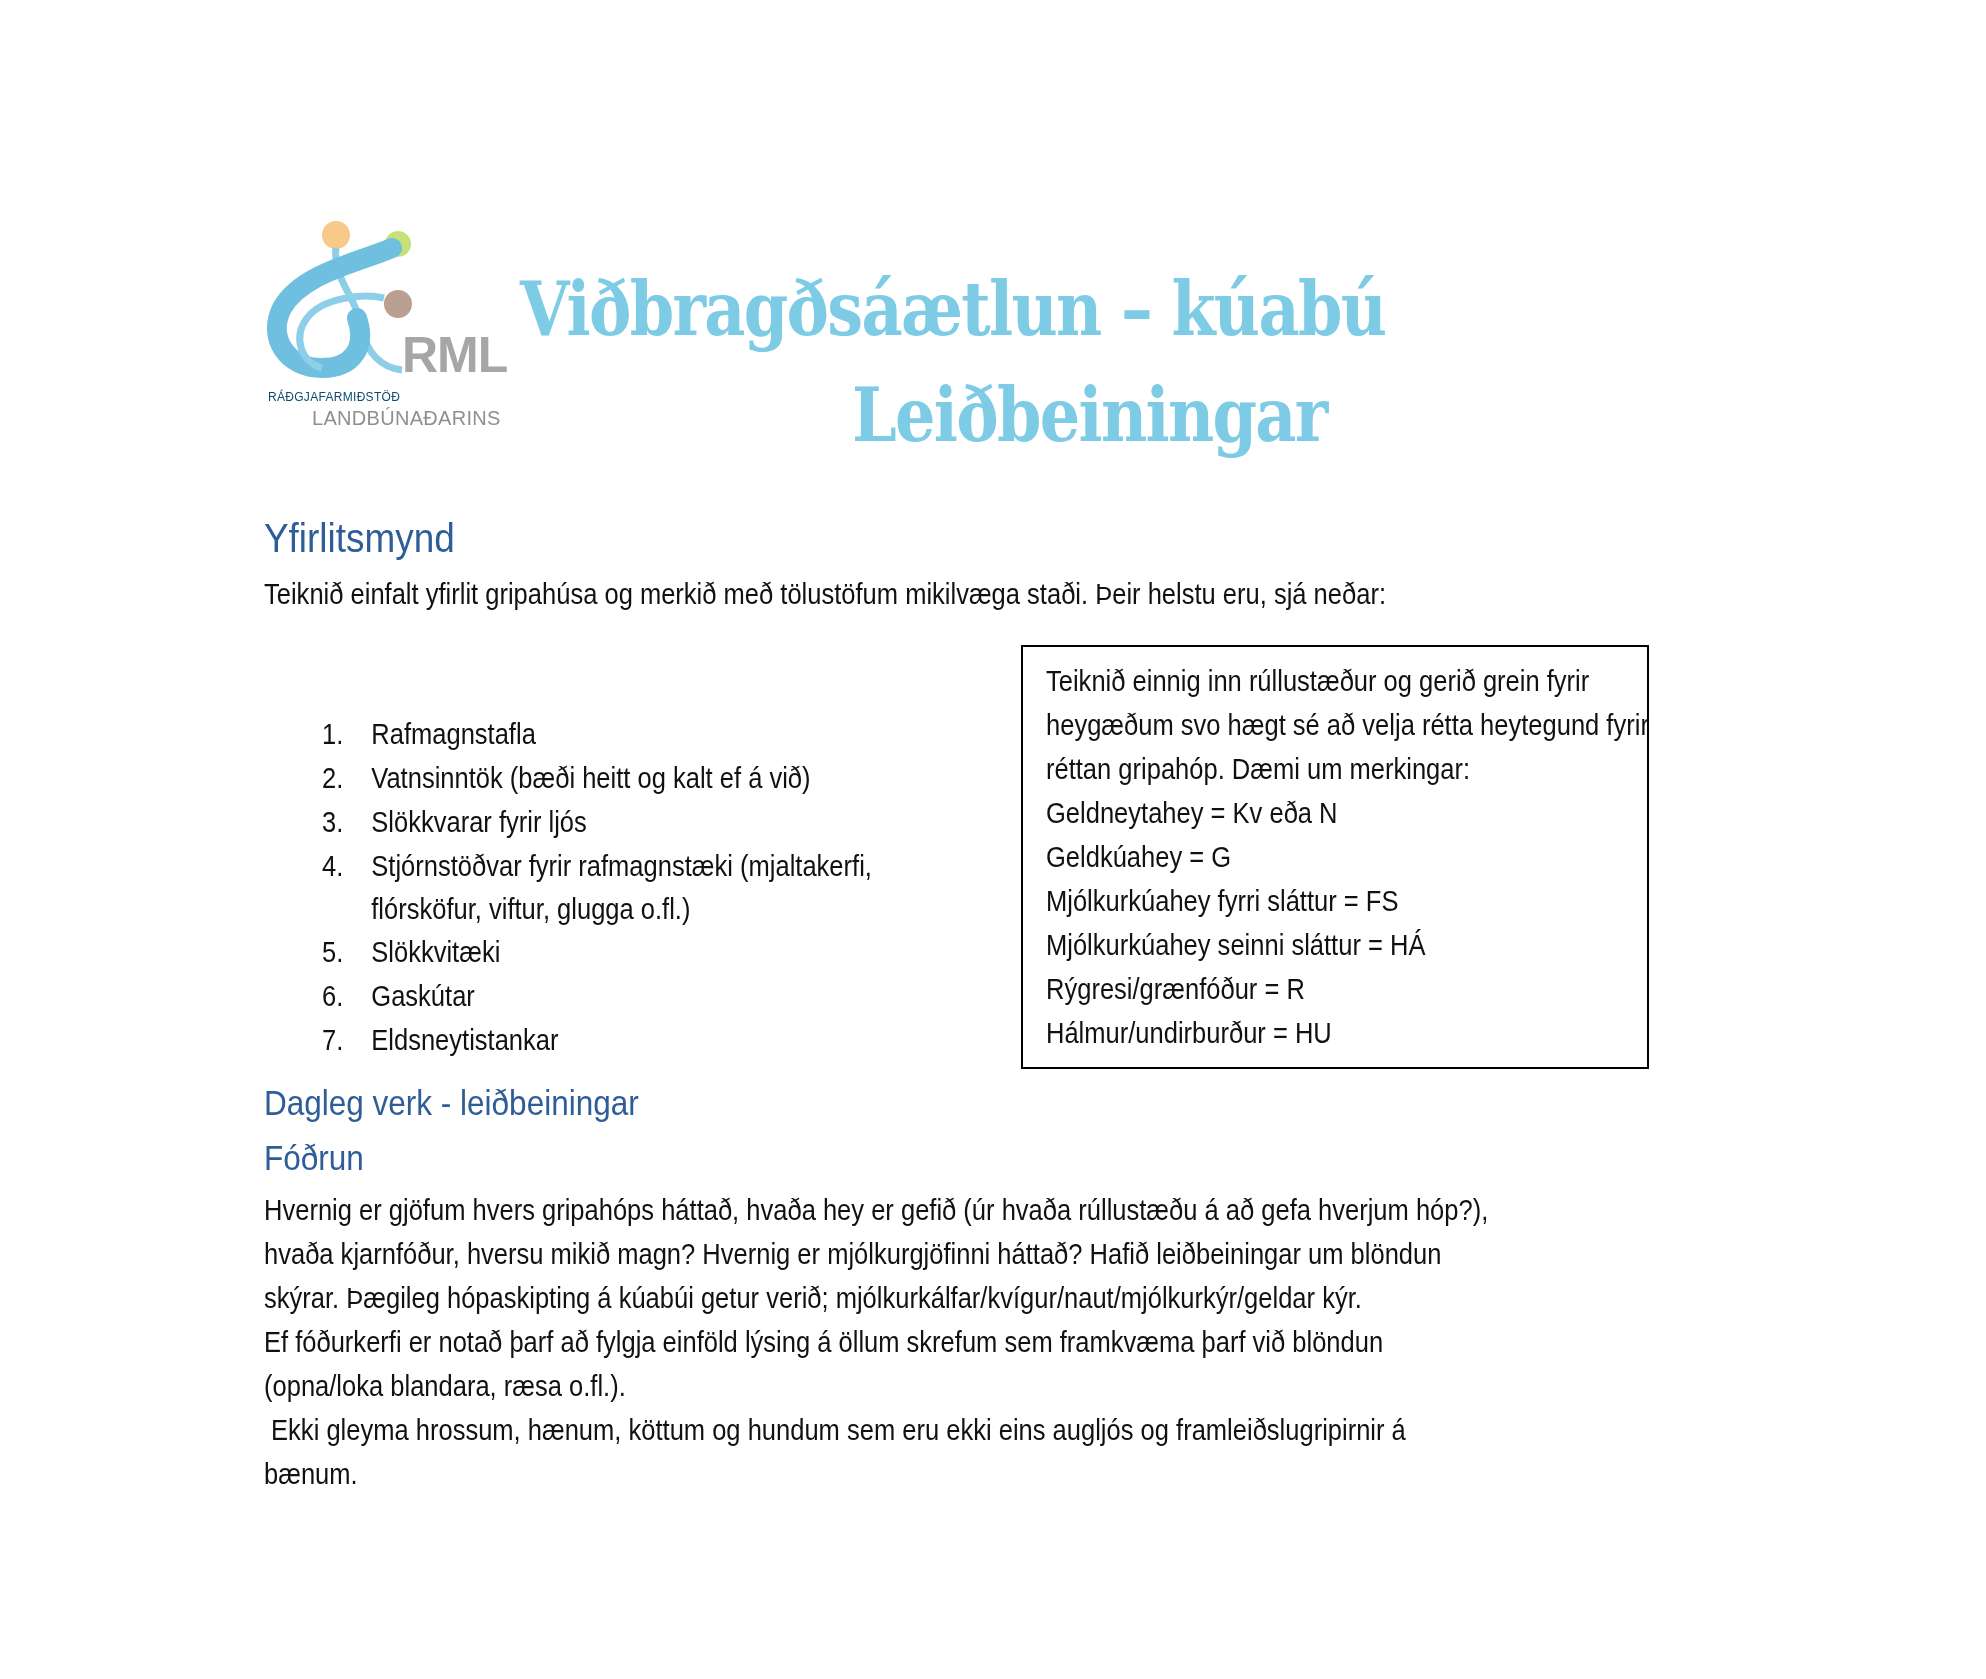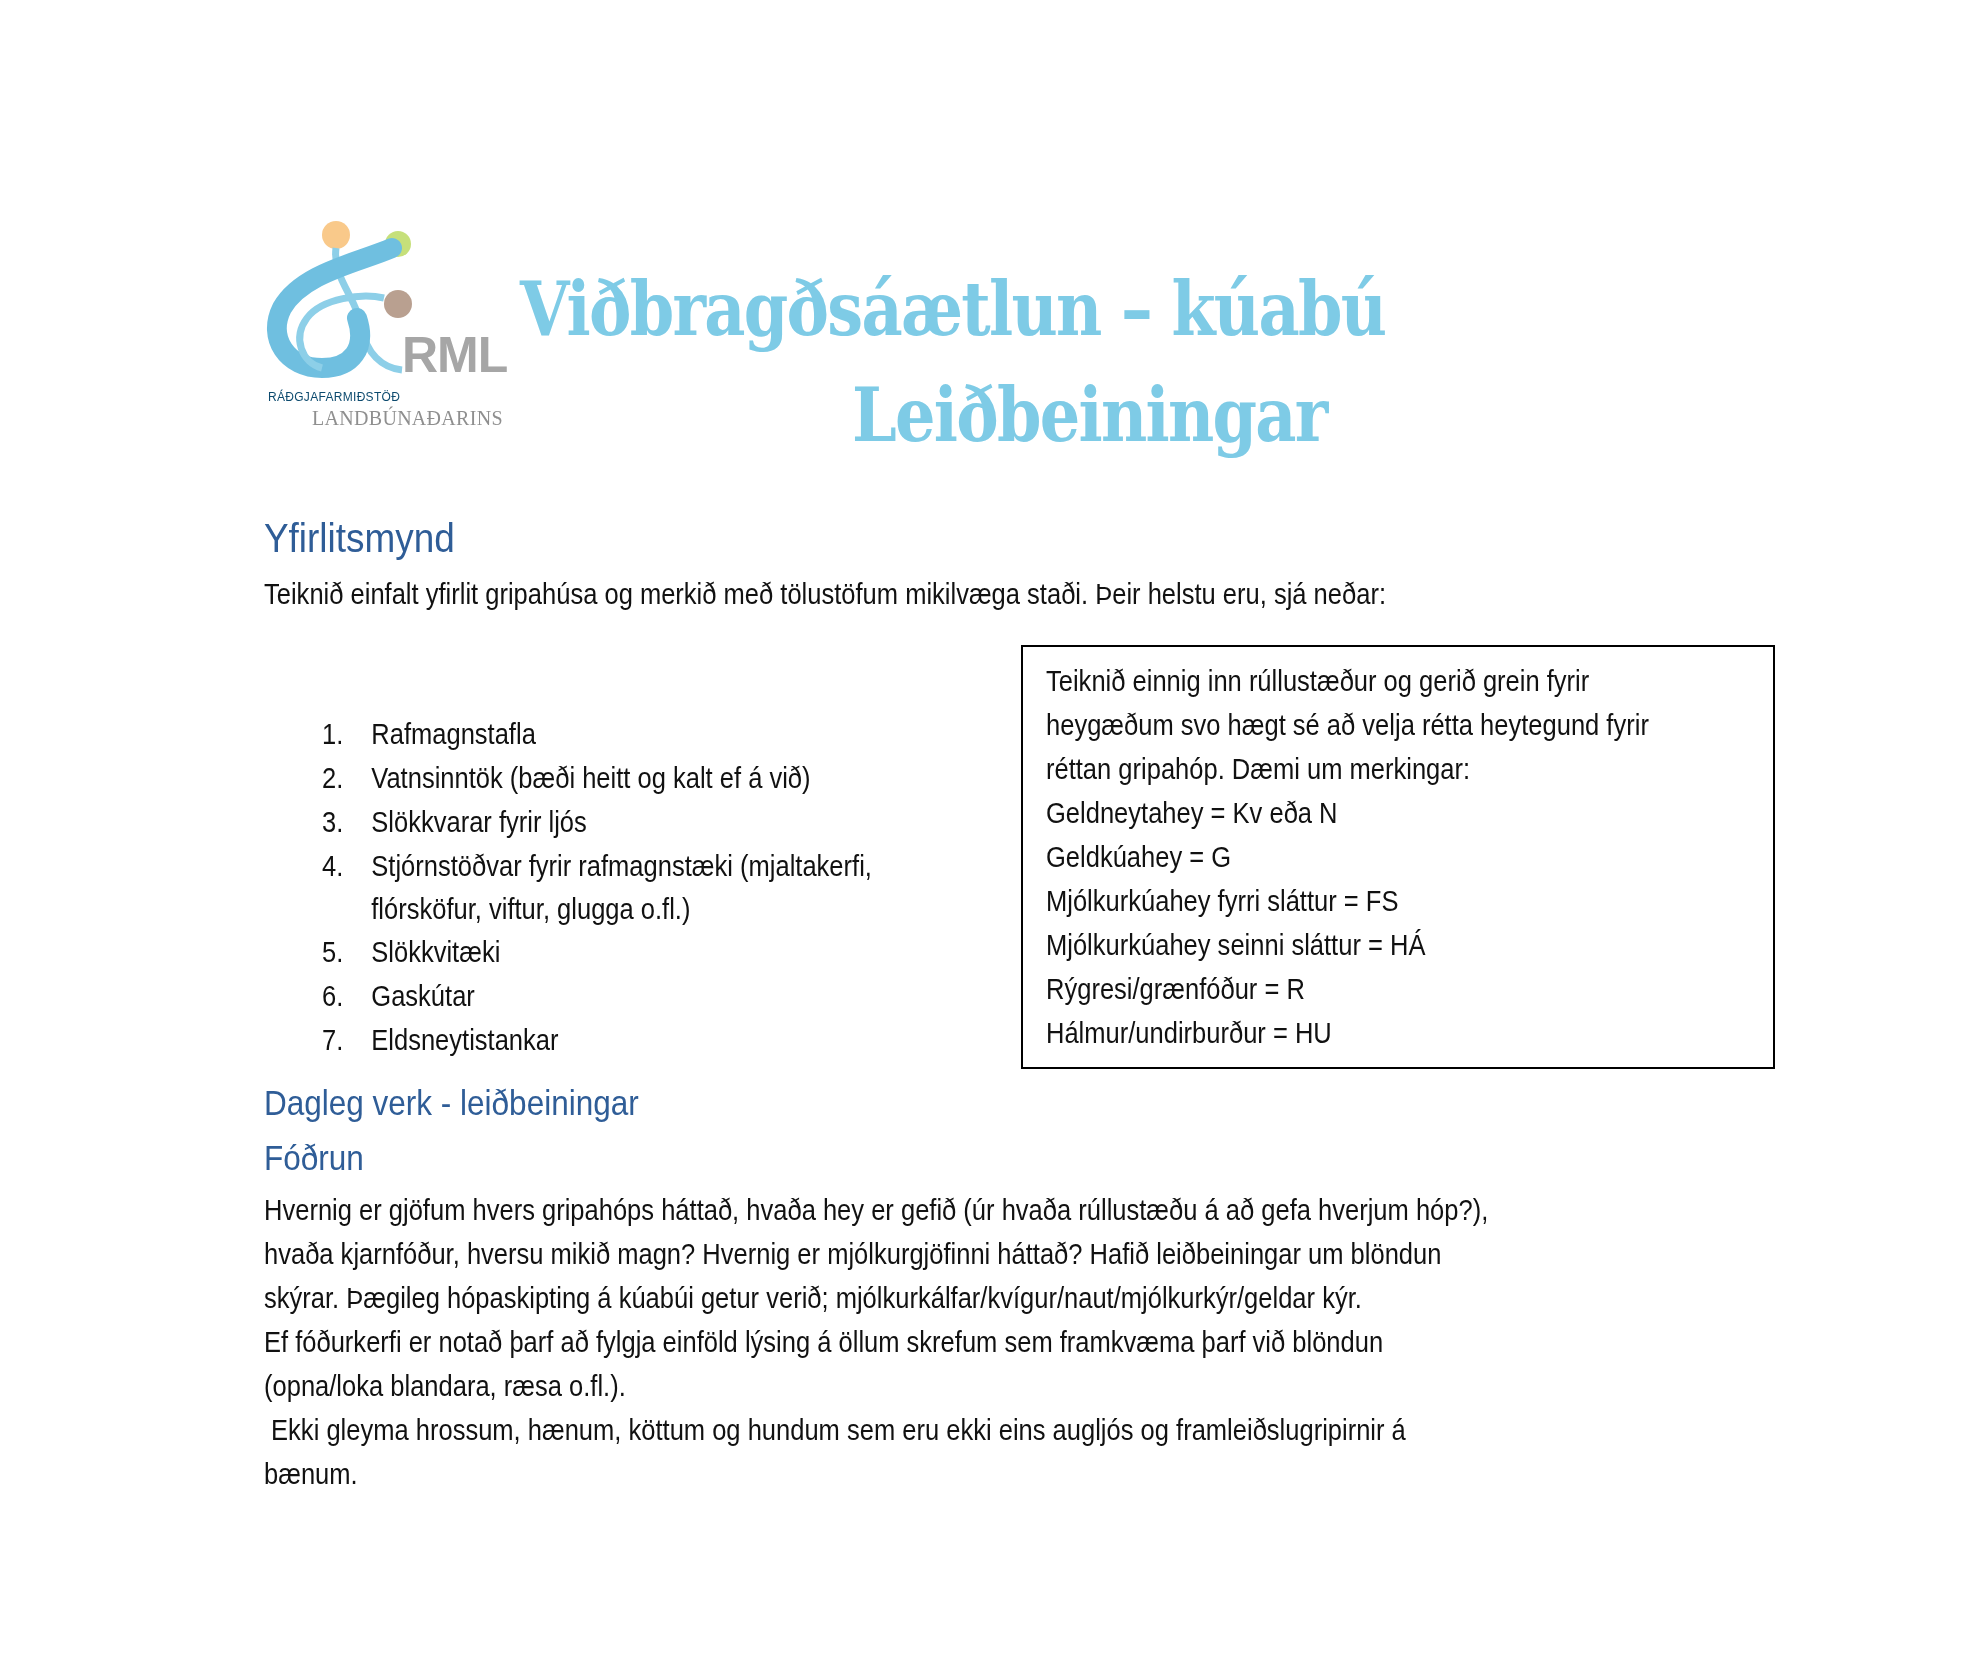--- a/index.html
+++ b/index.html
@@ -6,21 +6,21 @@
     body { width: 1986px; height: 1679px; position: relative; overflow: hidden;
            font-family: "Liberation Sans", "DejaVu Sans", sans-serif; color: #111; }
 
     .logo { position: absolute; left: 262px; top: 218px; width: 250px; height: 215px; }
     .logo svg { position: absolute; left: 0; top: 0; }
     .logo-rml { position: absolute; left: 140px; top: 108px; font-size: 50px; font-weight: bold;
                 color: #a6a6a6; letter-spacing: -1px; font-family: "Liberation Sans", sans-serif; text-align: right; }
     .logo-sub1 { position: absolute; left: 6px; top: 172px; font-size: 12px; color: #0c4a6e;
                  letter-spacing: 0.3px; font-family: "Liberation Sans", sans-serif; }
     .logo-sub2 { position: absolute; left: 50px; top: 189px; font-size: 20px; color: #8f8f8f;
-                 letter-spacing: 0.3px; font-family: Liberation Serif, serif; }
+                 letter-spacing: 0.3px; font-family: Liberation Sans, sans-serif; }
 
     .title { position: absolute; font-family: "DejaVu Serif", "Liberation Serif", serif;
              font-weight: bold; color: #7ecbe6; font-size: 74px; line-height: 1;
              letter-spacing: -2px; transform: scaleX(0.86); transform-origin: left top; }
     .title1 { left: 520px; top: 272px; }
     .title2 { left: 852px; top: 378px; }
 
     .h1 { position: absolute; left: 264px; top: 515px; font-size: 41px; color: #2f5d97;
           font-family: "Liberation Sans", sans-serif; transform: scaleX(0.9); transform-origin: left top; }
     .h2 { position: absolute; left: 264px; font-size: 35px; color: #2f5d97;
@@ -29,21 +29,21 @@
     .body-line { position: absolute; left: 264px; font-size: 29px; color: #111;
                  white-space: nowrap; transform: scaleX(0.88); transform-origin: left top; }
 
     .list { position: absolute; left: 322px; top: 712px; margin: 0; padding: 0; list-style: none; }
     .list li { position: relative; font-size: 29px; line-height: 44px; padding-left: 56px;
                white-space: nowrap; }
     .list li .num { position: absolute; left: 0; top: 0; }
     .list .cont { padding-left: 56px; font-size: 29px; line-height: 42px; white-space: nowrap; }
     .list-wrap { transform: scaleX(0.88); transform-origin: left top; }
 
-    .box { position: absolute; left: 1021px; top: 645px; width: 754px; height: 424px;
+    .box { position: absolute; left: 1021px; top: 645px; width: 628px; height: 424px;
            border: 2px solid #000; box-sizing: border-box; }
     .box-inner { position: absolute; left: 23px; top: 12px; transform: scaleX(0.88); transform-origin: left top; }
     .box-line { font-size: 29px; line-height: 44px; white-space: nowrap; }
 
     .para { position: absolute; left: 264px; top: 1188px; transform: scaleX(0.88); transform-origin: left top; }
     .para-line { font-size: 29px; line-height: 44px; white-space: nowrap; }
   </style>
 </head>
 <body>
 

